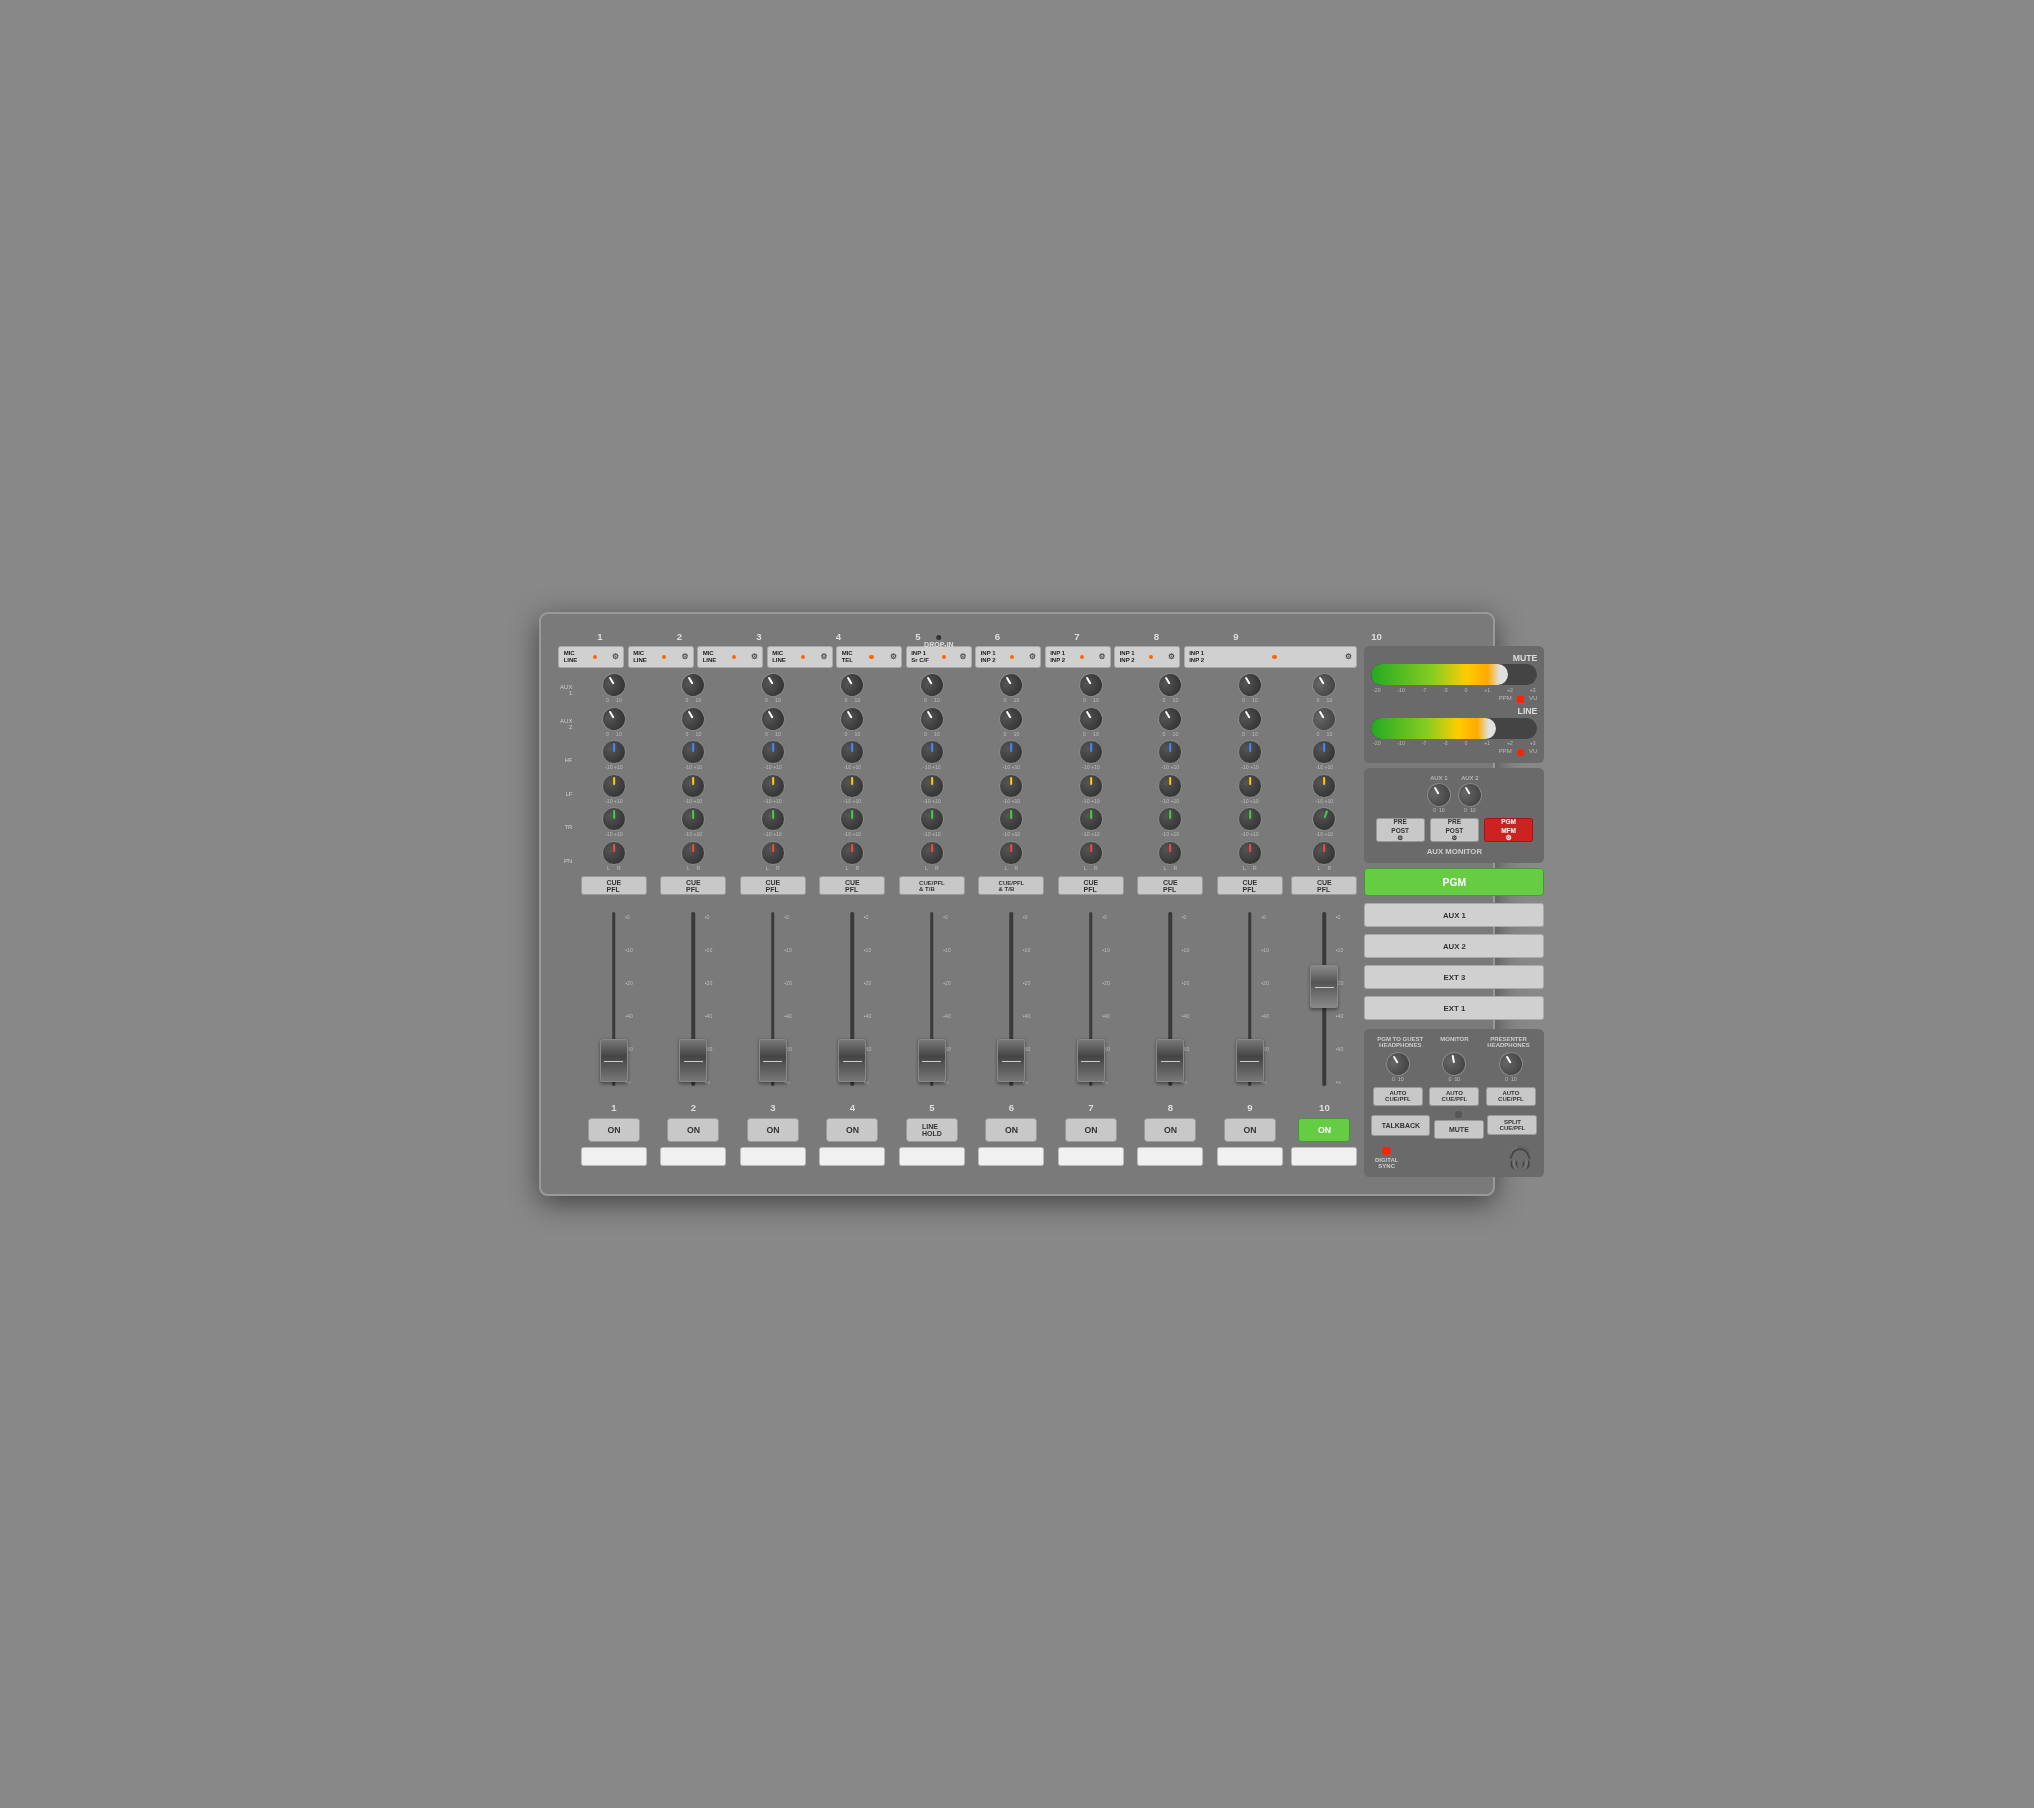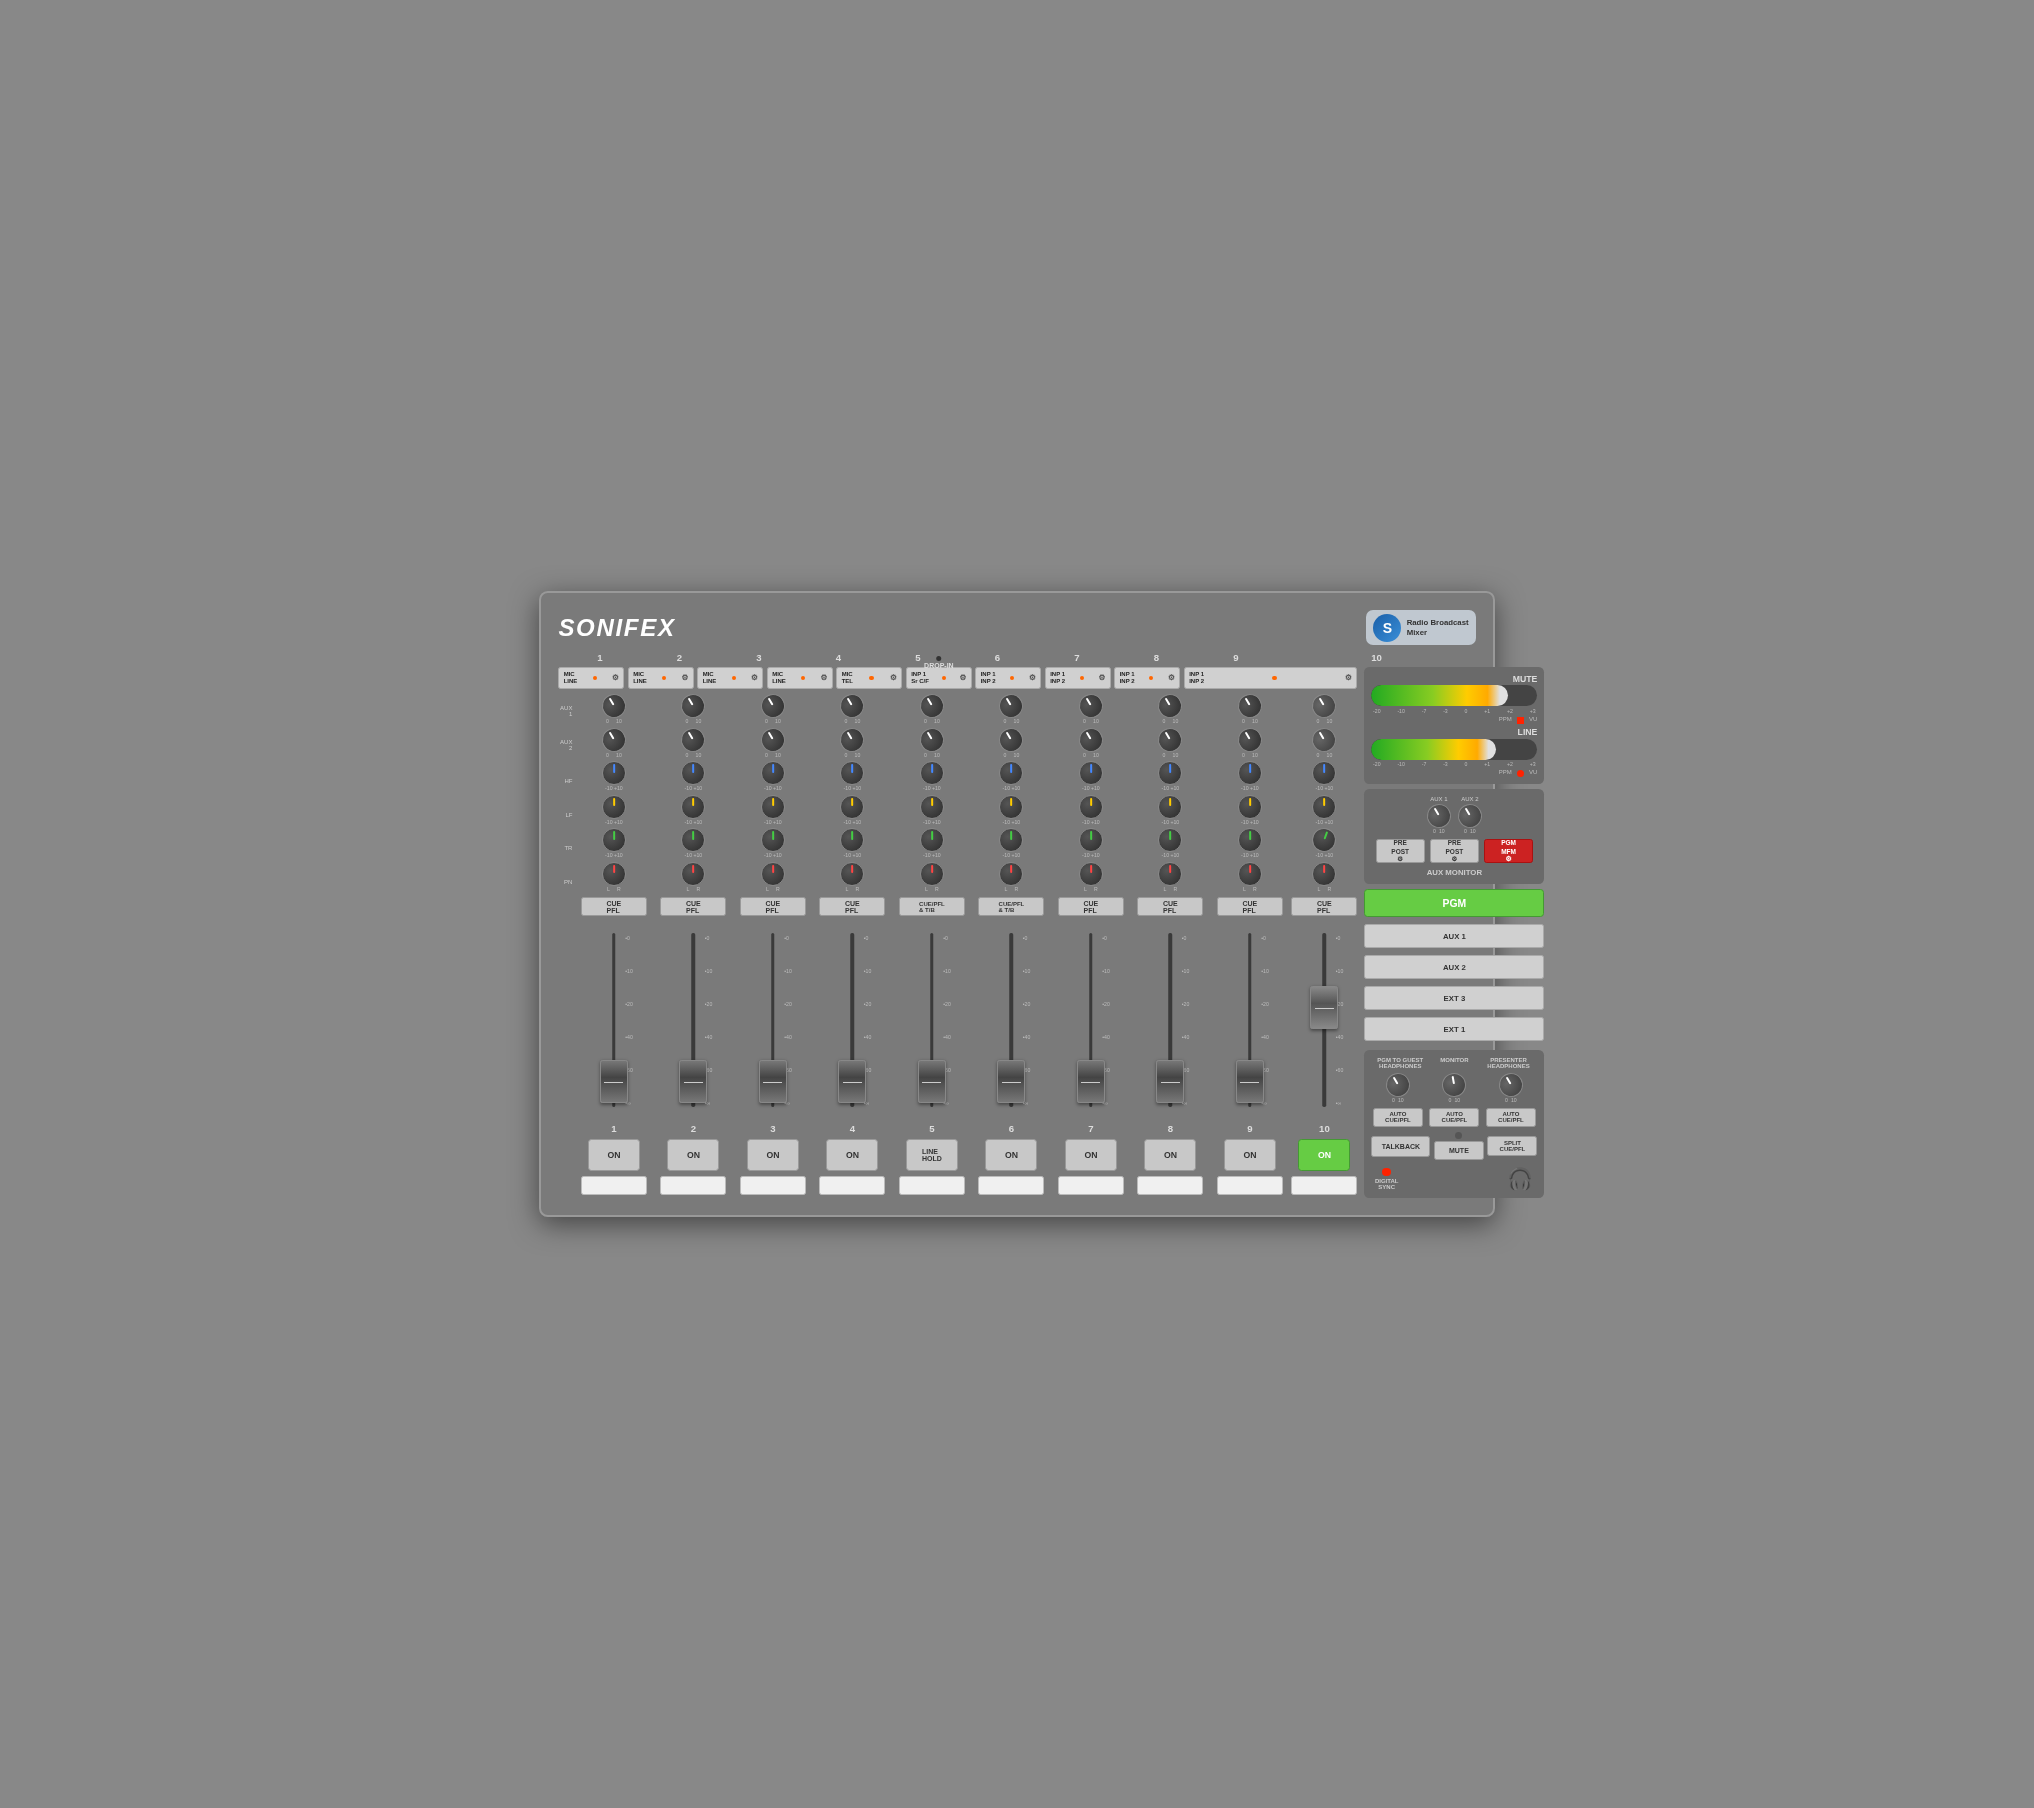--- a/index.html
+++ b/index.html
@@ -126,21 +126,21 @@
       align-items: center;
       justify-content: center;
       cursor: pointer;
     }
     
     .on-btn {
       background: #c8c8c8;
       border: 0.9px solid #999;
       border-radius: 3.5px;
       width: 52px;
-      height: 32px;
+      height: 24px;
       font-size: 8.7px;
       font-weight: bold;
       color: #333;
       display: flex;
       align-items: center;
       justify-content: center;
       cursor: pointer;
     }
     .on-btn.active {
       background: #66cc44;
@@ -280,32 +280,20 @@
       align-items: center;
       justify-content: center;
       cursor: pointer;
     }
   </style>
 </head>
 <body>
 
 <div class="mixer-panel">
 
-  <div class="header">
-    <div class="brand-logo">SONIFEX</div>
-    <div class="product-badge">
-      <div class="s-logo">
-        <span>S</span>
-      </div>
-      <div class="prod-text">
-        <div>Radio Broadcast</div>
-        <div>Mixer</div>
-      </div>
-    </div>
-  </div>
 
   <div style="display:flex; gap:3.5px; margin-bottom:3.5px; margin-left:3.5px;">
     <div style="width:76px; text-align:center; font-size:9.6px; color:#ddd; font-weight:bold;">1</div>
     <div style="width:76px; text-align:center; font-size:9.6px; color:#ddd; font-weight:bold;">2</div>
     <div style="width:76px; text-align:center; font-size:9.6px; color:#ddd; font-weight:bold;">3</div>
     <div style="width:76px; text-align:center; font-size:9.6px; color:#ddd; font-weight:bold;">4</div>
     <div style="width:76px; text-align:center; font-size:9.6px; color:#ddd; font-weight:bold;">5</div>
     <div style="width:76px; text-align:center; font-size:9.6px; color:#ddd; font-weight:bold;">6</div>
     <div style="width:76px; text-align:center; font-size:9.6px; color:#ddd; font-weight:bold;">7</div>
     <div style="width:76px; text-align:center; font-size:9.6px; color:#ddd; font-weight:bold;">8</div>

